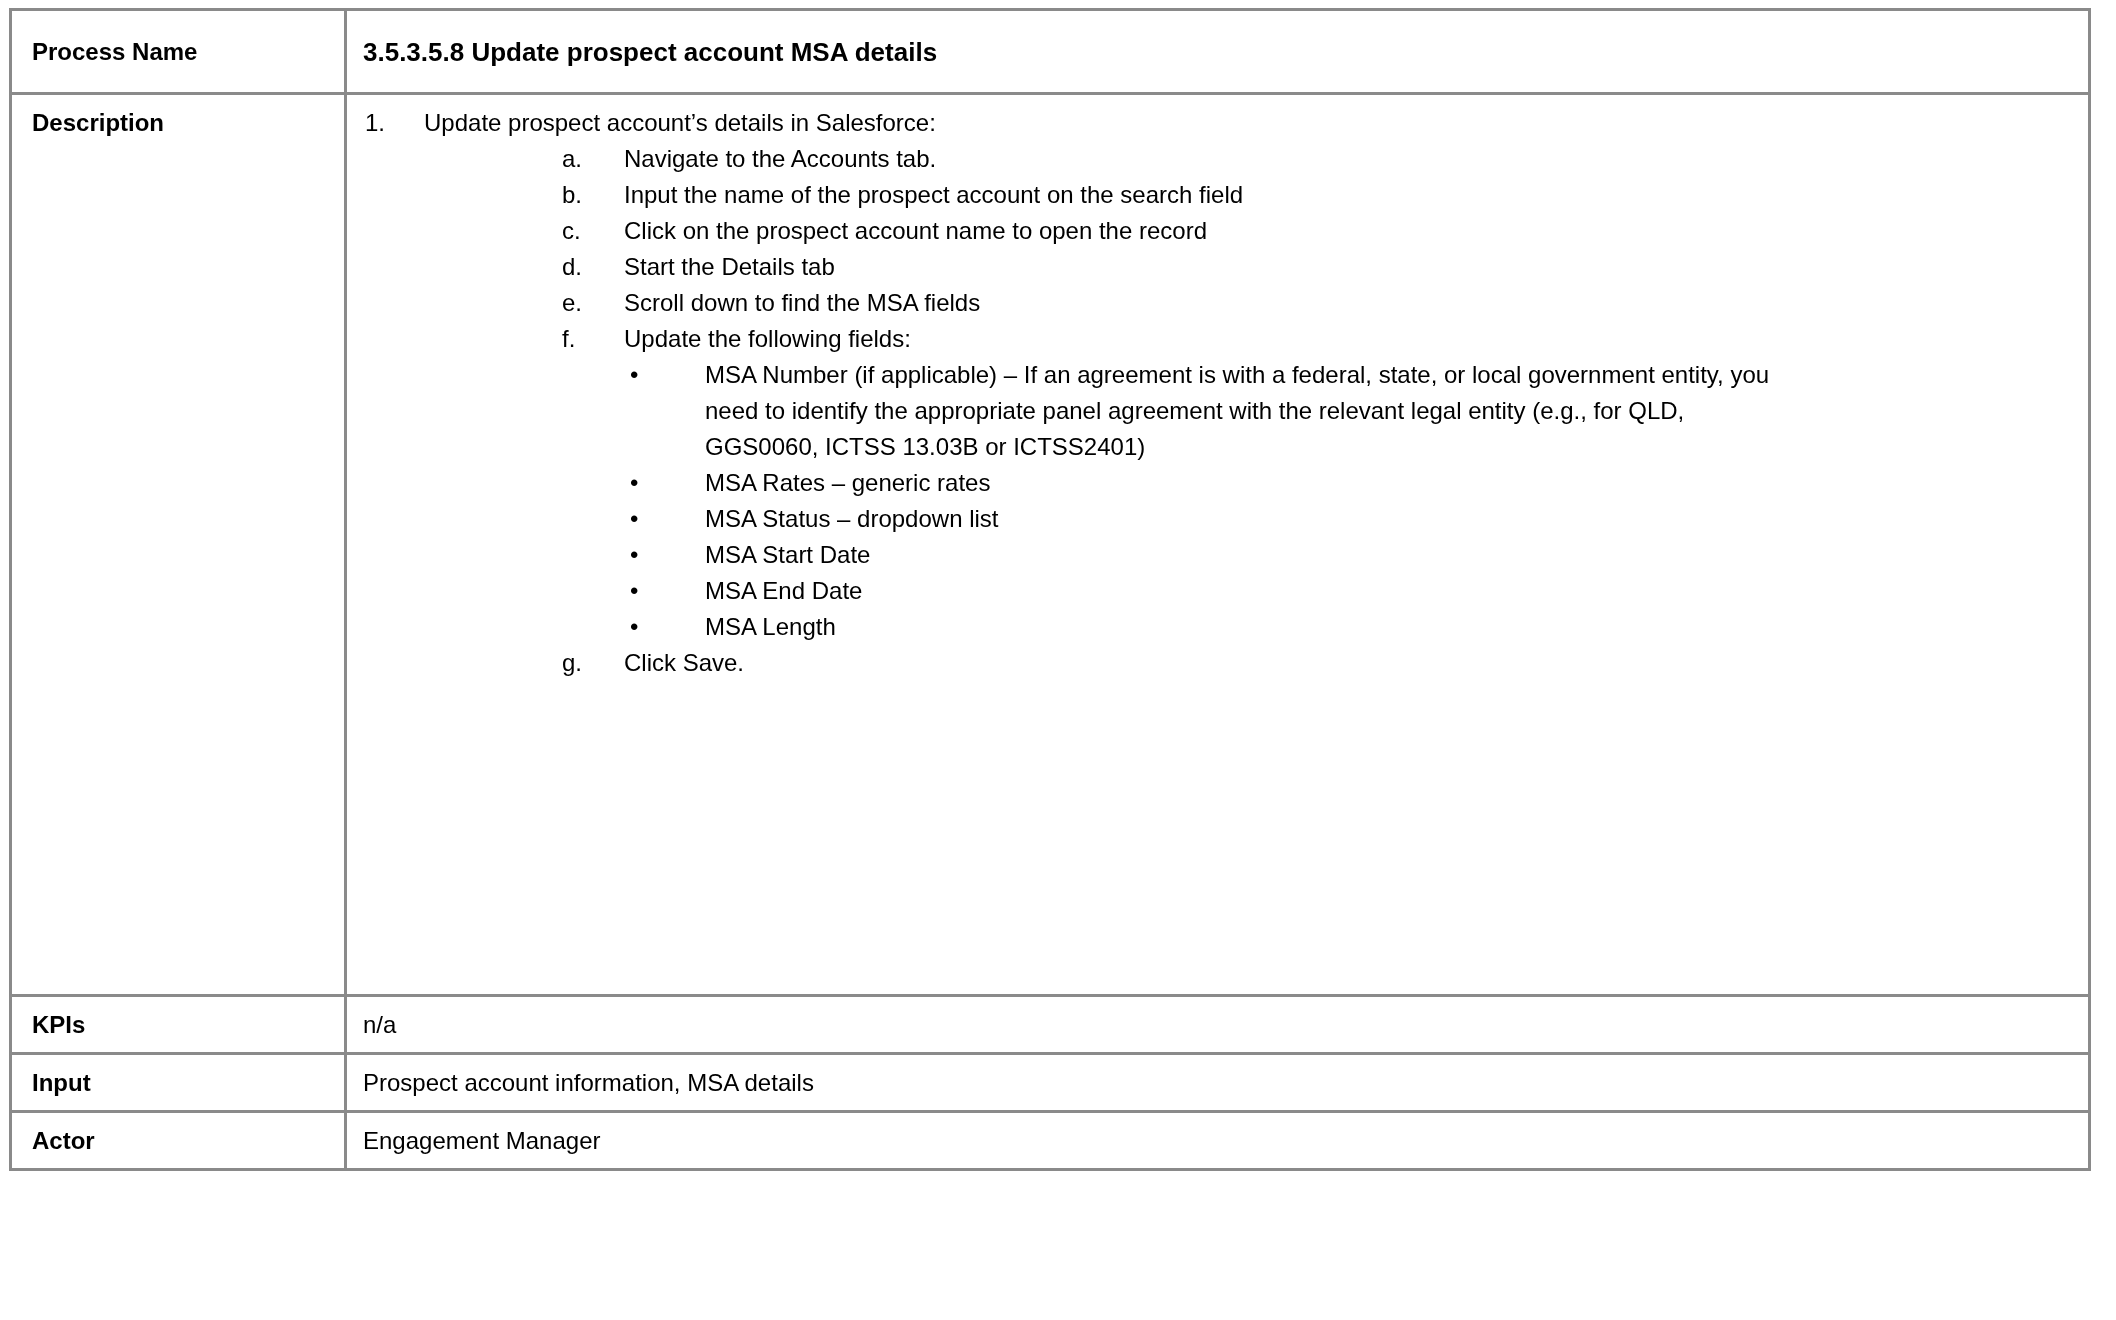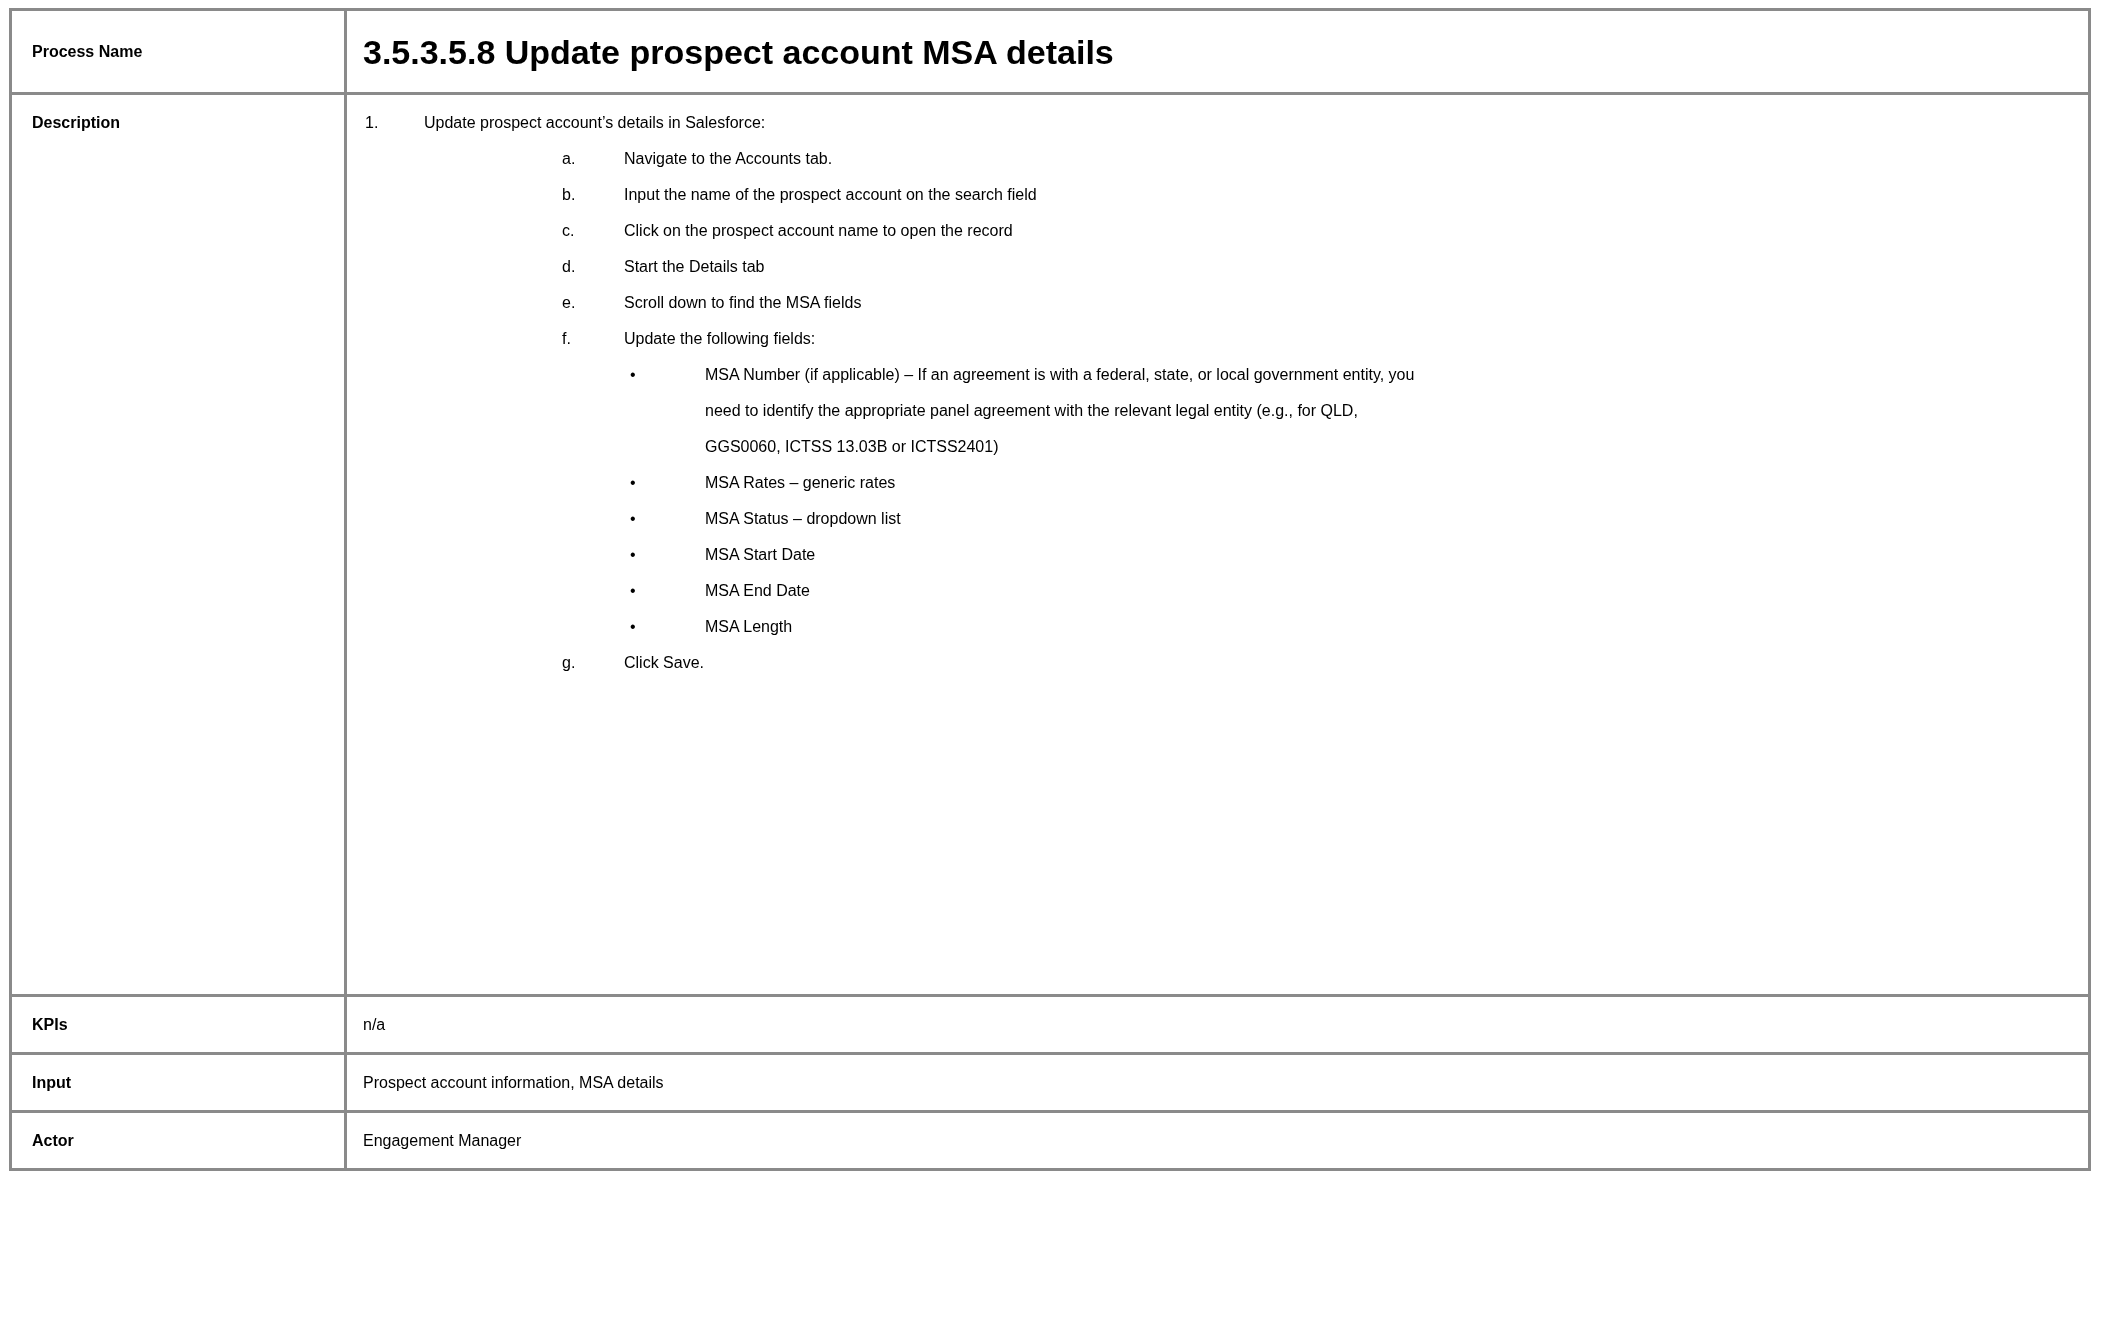--- a/index.html
+++ b/index.html
@@ -20,37 +20,37 @@
     top: 8px;
     width: 2082px;
     border-collapse: collapse;
     table-layout: fixed;
     background: #ffffff;
     border: 3px solid #8a8a8a;
   }
   td {
     border: 3px solid #8a8a8a;
     box-sizing: border-box;
-    font-size: 16px;
+    font-size: 24px;
     line-height: 36px;
     vertical-align: middle;
     padding: 0 16px;
     overflow: hidden;
     background: #ffffff;
   }
   td.label-cell {
     font-weight: bold;
     padding-left: 20px;
   }
   tr.row-title td       { height: 84px; }
   tr.row-desc td        { height: 902px; vertical-align: top; padding-top: 10px; }
   tr.row-small td       { height: 58px; }
   td.title-cell {
     font-weight: bold;
-    font-size: 34px;
+    font-size: 26px;
   }
   
   .li { display: flex; align-items: flex-start; }
   .li .mk { flex: 0 0 auto; }
   .li .txt { flex: 1 1 auto; }
   .lvl1 { padding-left: 2px; }
   .lvl1 .mk { width: 59px; }
   .lvl2 { padding-left: 199px; }
   .lvl2 .mk { width: 62px; }
   .lvl3 { padding-left: 267px; }

